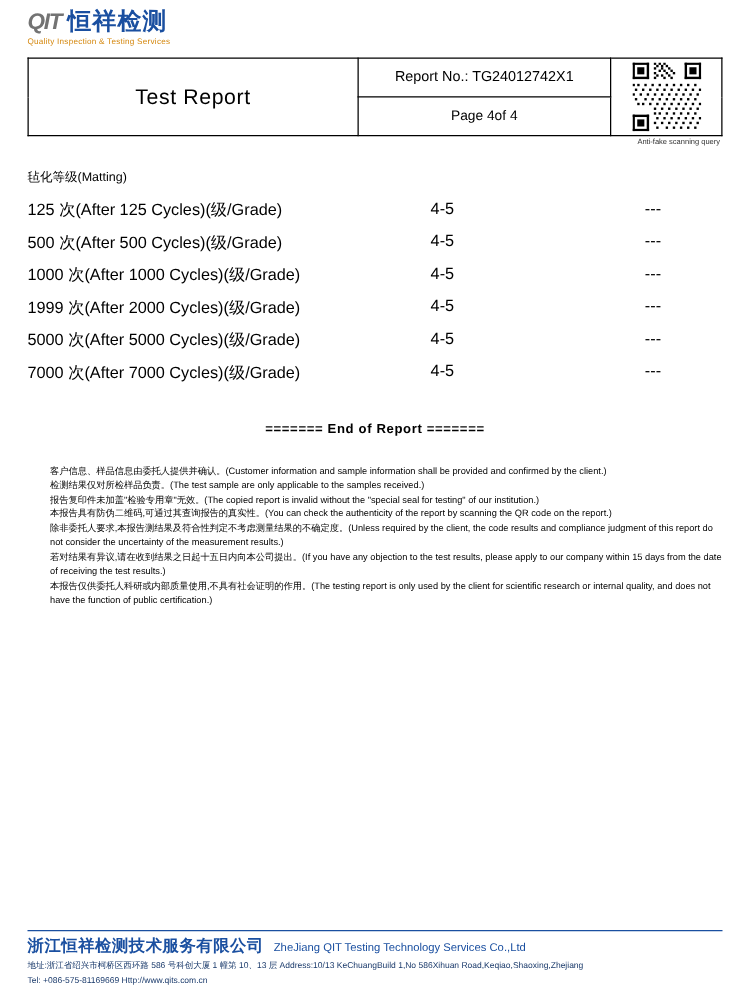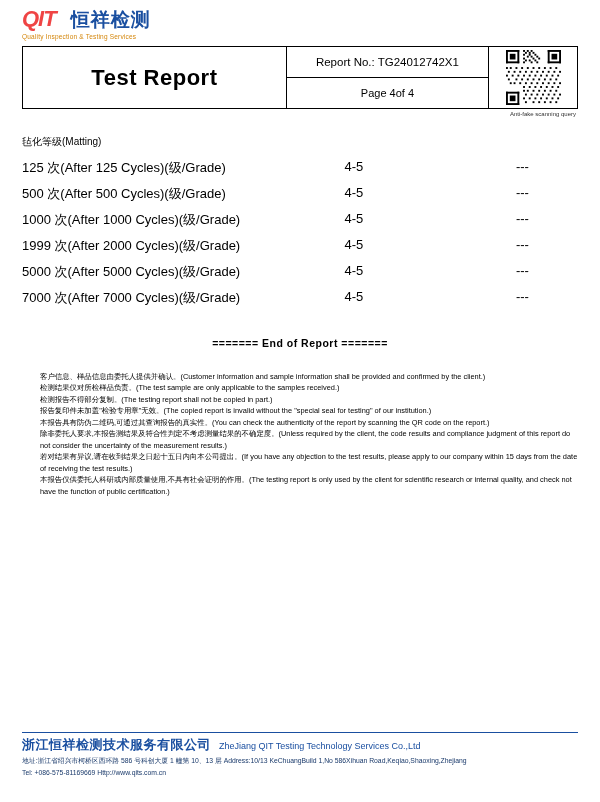--- a/index.html
+++ b/index.html
@@ -24,27 +24,27 @@
   }
 
   
   .brand {
     display: flex;
     align-items: flex-start;
     padding-top: 8px;
     height: 36px;
   }
   .brand-logo {
-    font-size: 22px;
+    font-size: 18px;
     font-weight: bold;
     font-style: italic;
-    color: #ef4444;
+    color: #737373;
     letter-spacing: -1px;
     line-height: 1;
-    margin-right: 15px;
+    margin-right: 5px;
   }
   .brand-cn {
     font-size: 19px;
     font-weight: bold;
     color: #1a4fa0;
     line-height: 1;
     letter-spacing: 1px;
   }
   .brand-tag {
     font-size: 6.5px;
@@ -62,22 +62,22 @@
     table-layout: fixed;
     margin-top: 2px;
   }
   .title-table td {
     border: 1px solid #000;
     vertical-align: middle;
   }
   .cell-title {
     width: 47%;
     text-align: center;
-    font-size: 22px;
-    font-weight: bold;
+    font-size: 17px;
+    font-weight: normal;
     height: 54px;
     letter-spacing: 0.5px;
   }
   .cell-reportno {
     text-align: center;
     font-size: 11.5px;
     height: 27px;
   }
   .cell-page {
     text-align: center;
@@ -152,21 +152,21 @@
     font-size: 7.4px;
     line-height: 1.55;
     color: #000;
   }
 
   
   .footer {
     position: absolute;
     left: 22px;
     right: 22px;
-    bottom: 24px;
+    bottom: 12px;
   }
   .footer-rule {
     border: none;
     border-top: 1.5px solid #1a4fa0;
     margin: 0 0 3px 0;
   }
   .footer-company-line {
     display: flex;
     align-items: baseline;
     flex-wrap: wrap;
@@ -380,26 +380,25 @@
       </tbody>
     </table>
 
     <div class="end-of-report">======= End of Report =======</div>
   </div>
 
   <div class="declaration">
     <ul class="decl-list">
       <li>客户信息、样品信息由委托人提供并确认。(Customer information and sample information shall be provided and confirmed by the client.)</li>
       <li>检测结果仅对所检样品负责。(The test sample are only applicable to the samples received.)</li>
-      <li>检测报告不得部分复制。(The testing report shall not be copied in part.)</li>
       <li>报告复印件未加盖"检验专用章"无效。(The copied report is invalid without the "special seal for testing" of our institution.)</li>
       <li>本报告具有防伪二维码,可通过其查询报告的真实性。(You can check the authenticity of the report by scanning the QR code on the report.)</li>
       <li>除非委托人要求,本报告测结果及符合性判定不考虑测量结果的不确定度。(Unless required by the client, the code results and compliance judgment of this report do not consider the uncertainty of the measurement results.)</li>
       <li>若对结果有异议,请在收到结果之日起十五日内向本公司提出。(If you have any objection to the test results, please apply to our company within 15 days from the date of receiving the test results.)</li>
-      <li>本报告仅供委托人科研或内部质量使用,不具有社会证明的作用。(The testing report is only used by the client for scientific research or internal quality, and check not have the function of public certification.)</li>
+      <li>本报告仅供委托人科研或内部质量使用,不具有社会证明的作用。(The testing report is only used by the client for scientific research or internal quality, and does not have the function of public certification.)</li>
     </ul>
   </div>
 
   <div class="footer">
     <hr class="footer-rule">
     <div class="footer-company-line">
       <span class="footer-cn">浙江恒祥检测技术服务有限公司</span>
       <span class="footer-en">ZheJiang QIT Testing Technology Services Co.,Ltd</span>
     </div>
     <div class="footer-line">地址:浙江省绍兴市柯桥区西环路 586 号科创大厦 1 幢第 10、13 层 Address:10/13 KeChuangBuild 1,No 586Xihuan Road,Keqiao,Shaoxing,Zhejiang</div>

